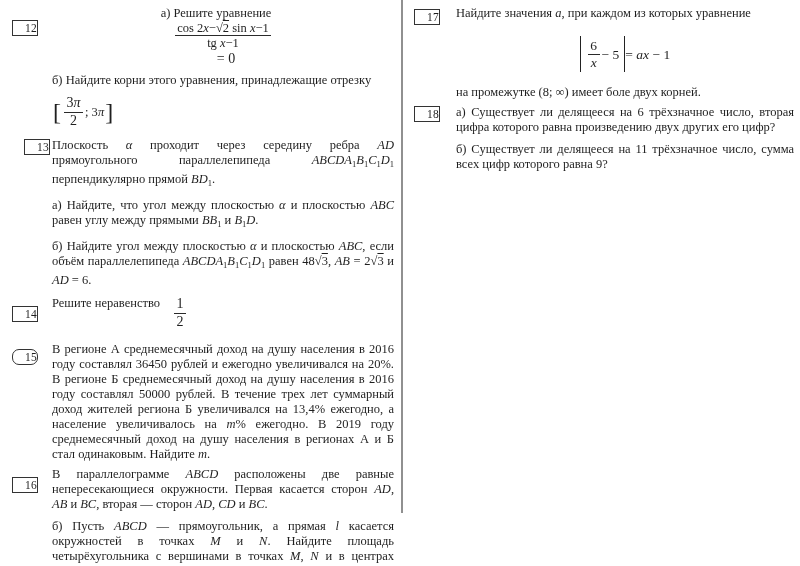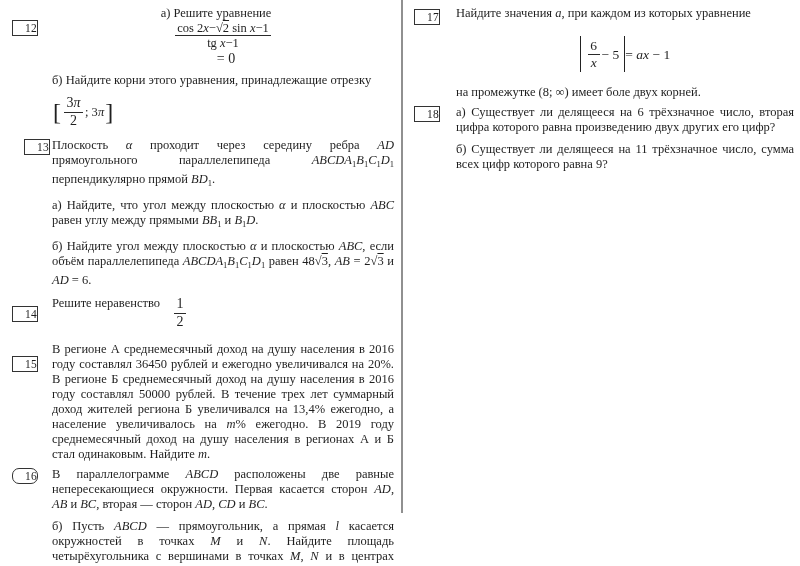--- a/index.html
+++ b/index.html
@@ -9,21 +9,21 @@
   .col{position:absolute;top:6px;}
   .col-left{left:12px;width:382px;}
   .col-right{left:414px;width:380px;}
 
   .problem{display:flex;align-items:flex-start;margin-bottom:5px;}
   .gutter{flex:0 0 40px;}
   .col-right .gutter{flex:0 0 42px;}
   .numbox{box-sizing:border-box;width:26px;height:16px;border:1.3px solid #333;
           display:flex;align-items:center;justify-content:flex-end;font-size:11.5px;letter-spacing:.3px;background:#fff;}
   .nb12{margin-top:14px;} .nb13{margin-top:1px;margin-left:12px;} .nb14{margin-top:13px;}
-  .nb15{margin-top:14px;} .nb16{margin-top:1px;border-radius:7px;} .nb17{margin-top:3px;} .nb18{margin-top:1px;}
+  .nb15{margin-top:7px;border-radius:7px;} .nb16{margin-top:10px;} .nb17{margin-top:3px;} .nb18{margin-top:1px;}
 
   .content{flex:1;font-size:12.5px;line-height:15px;text-align:justify;}
   .para{margin:0 0 7px 0;}
   .content .para:last-child{margin-bottom:0;}
 
   
   .r-i{font-style:italic;}
   .r-sb{font-size:8.5px;vertical-align:-3px;letter-spacing:0;}
   .r-sp{font-size:8.5px;vertical-align:4.5px;}
   .r-ol{text-decoration:overline;}

